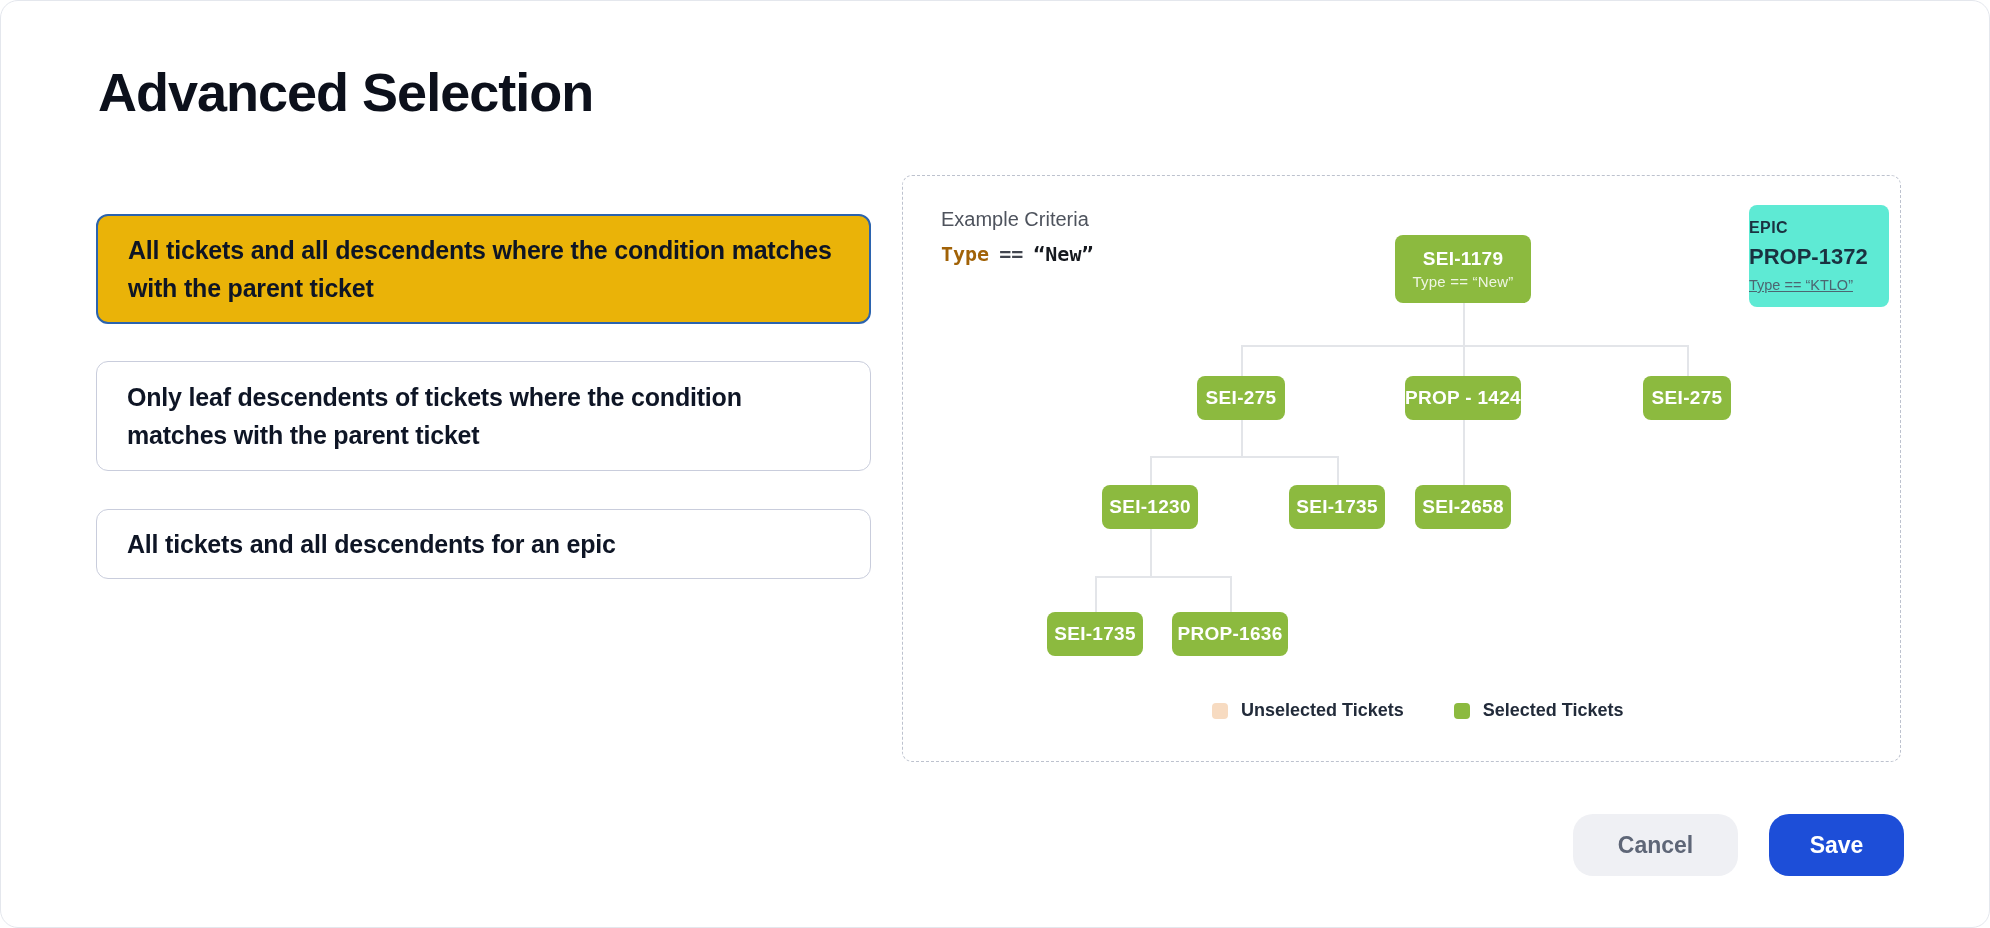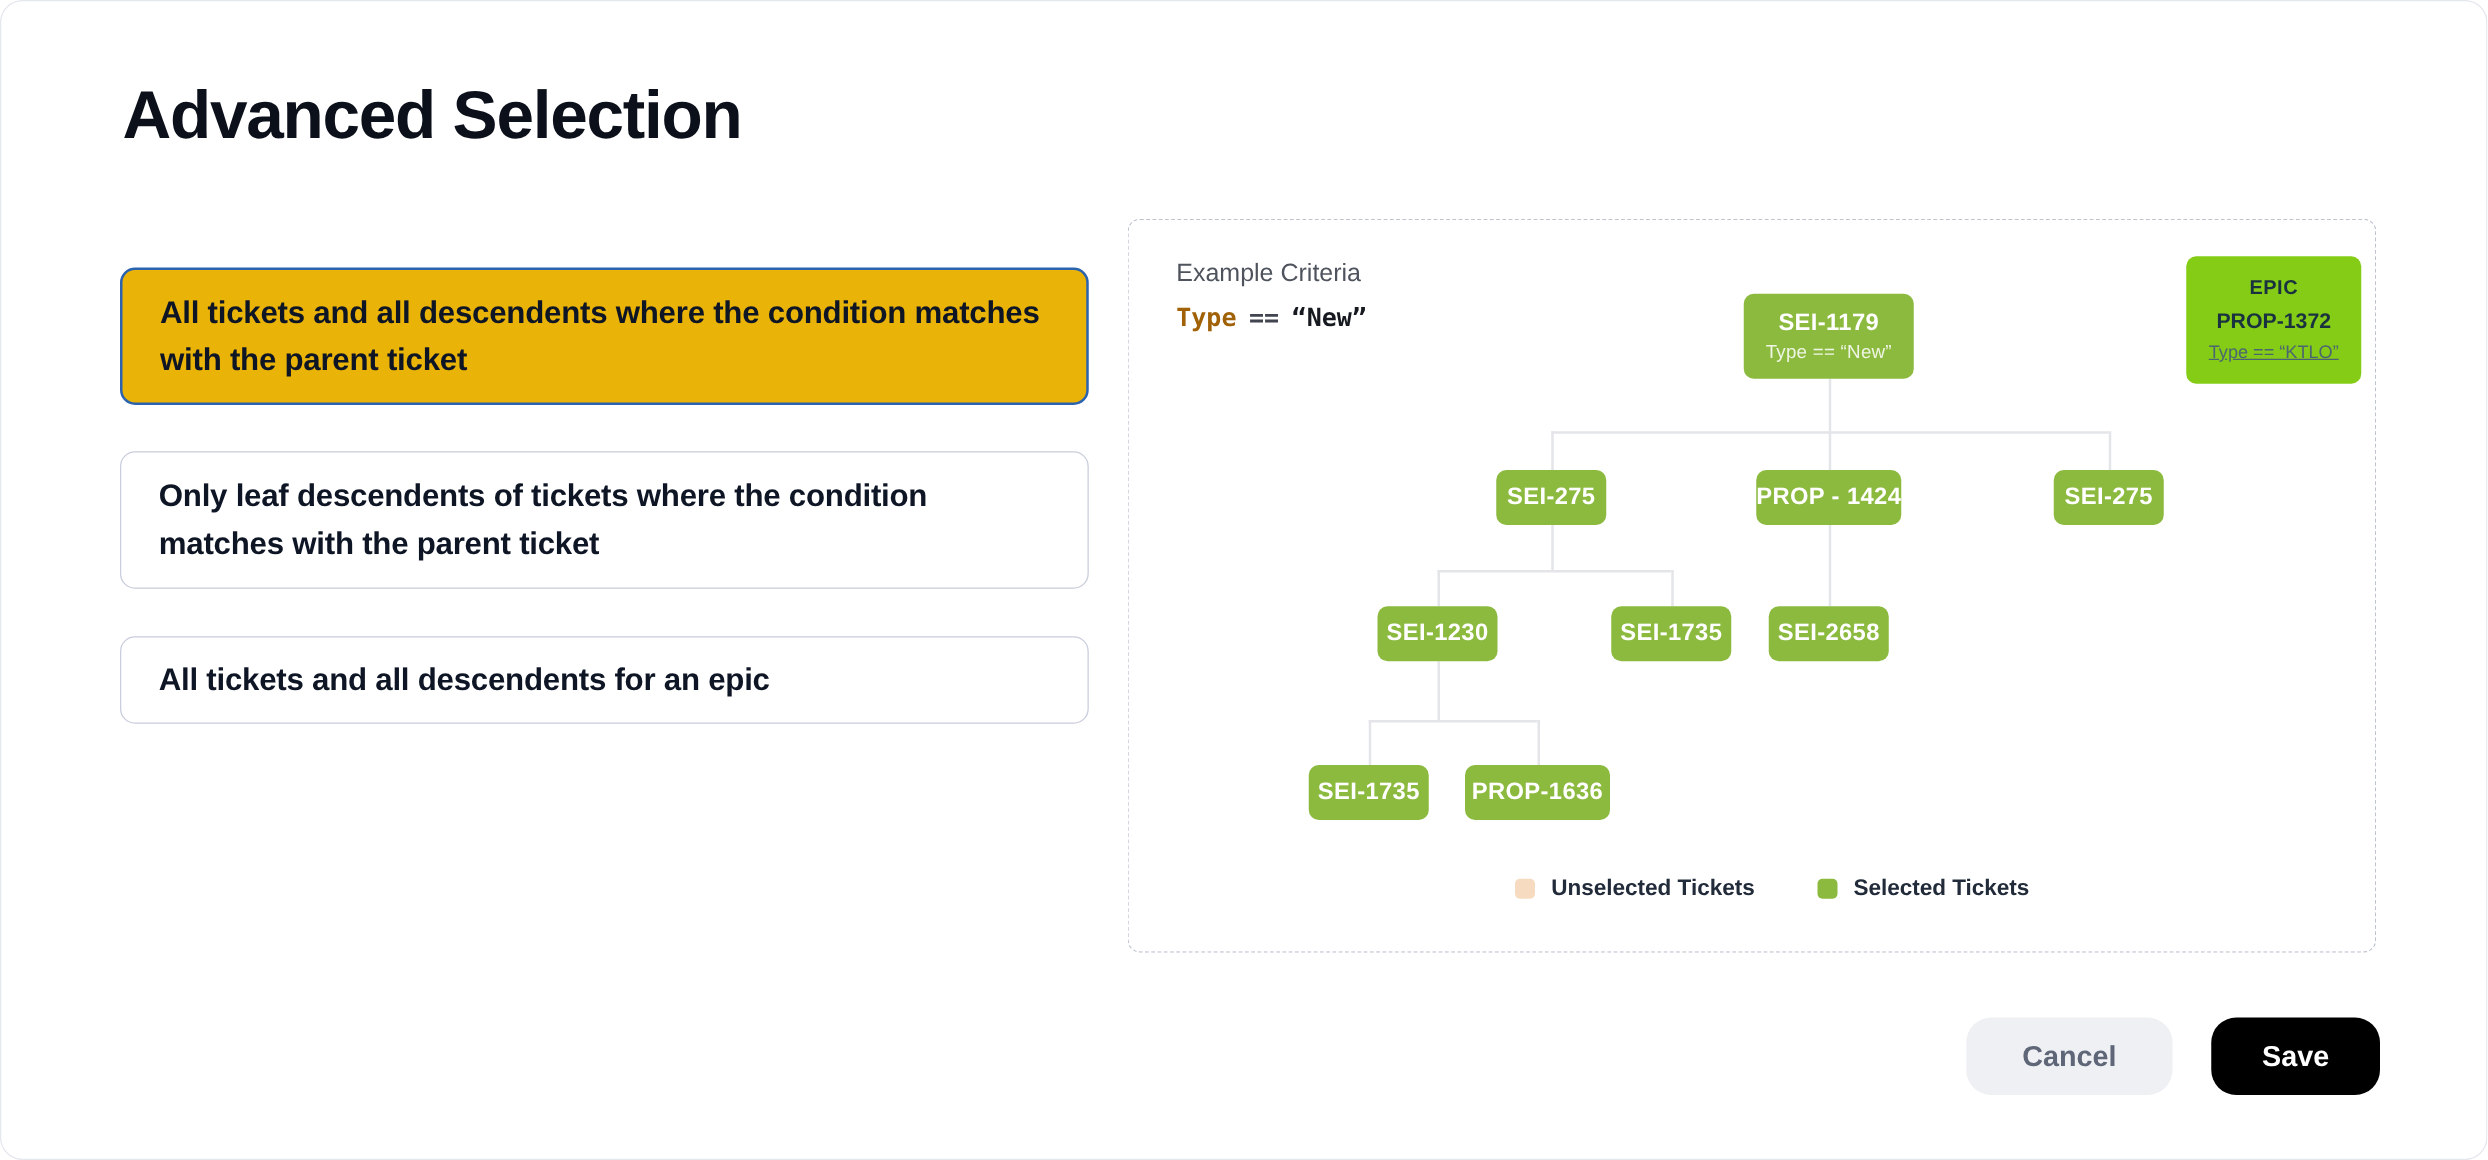--- a/index.html
+++ b/index.html
@@ -69,42 +69,42 @@
   .n7 { left:269px; top:436px; width:116px; }
 
   
   .line { position:absolute; background:#E3E5E9; }
   .vl { width:2px; }
   .hl { height:2px; }
 
   
   .epic {
     position:absolute; left:846px; top:29px; width:140px; height:102px;
-    background:#84cc16; border-radius:8px;
-    display:flex; flex-direction:column; align-items:center; justify-content:center; gap:7px;
+    background:#5eead4; border-radius:8px;
+    display:flex; flex-direction:column; justify-content:center; gap:7px;
   }
   .epic-type { font-size:16px; font-weight:700; color:#1A3140; letter-spacing:0.4px; }
-  .epic-id   { font-size:17px; font-weight:700; color:#1A3140; }
+  .epic-id   { font-size:22px; font-weight:700; color:#1A3140; }
   .epic-cond { font-size:14.5px; font-weight:500; color:#4C6671;text-decoration:underline; }
 
   
   .legend { position:absolute; left:309px; top:524px; display:flex; gap:50px; align-items:center; }
   .legend-item { display:flex; align-items:center; gap:13px; font-size:18px; font-weight:700; color:#222B3A; }
   .swatch { width:16px; height:16px; border-radius:4px; }
   .swatch-unselected { background:#F7DBC1; }
   .swatch-selected   { background:#8CBA3F; }
 
   
   .btn {
     position:absolute; top:813px; height:62px; border:none; border-radius:20px;
     display:flex; align-items:center; justify-content:center;
     font-family:"Liberation Sans", sans-serif; font-size:23px; font-weight:700; cursor:pointer;
   }
   .btn-cancel { left:1572px; width:165px; background:#EFF0F4; color:#5E6677; }
-  .btn-save   { left:1768px; width:135px; background:#000000; color:#ffffff; }
+  .btn-save   { left:1768px; width:135px; background:#1d4ed8; color:#ffffff; }
 </style>
 </head>
 <body>
 
 <div class="frame">
 
   <div class="page-title">Advanced Selection</div>
 
   <div class="option opt1 selected">
     <span>All tickets and all descendents where the condition matches with the parent ticket</span>

